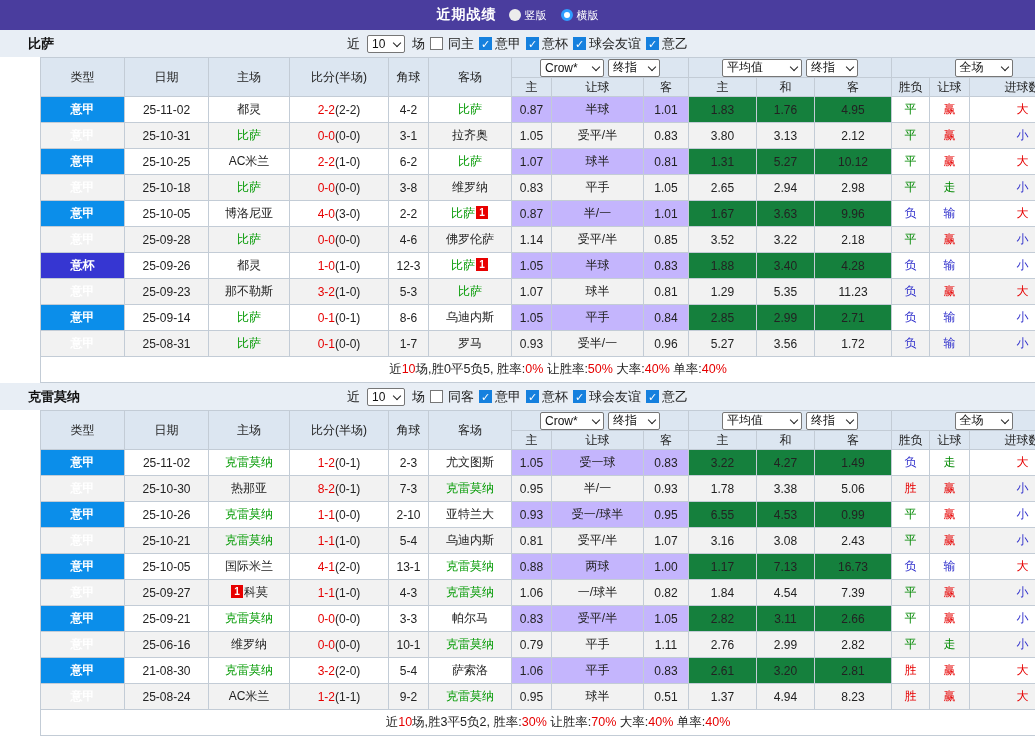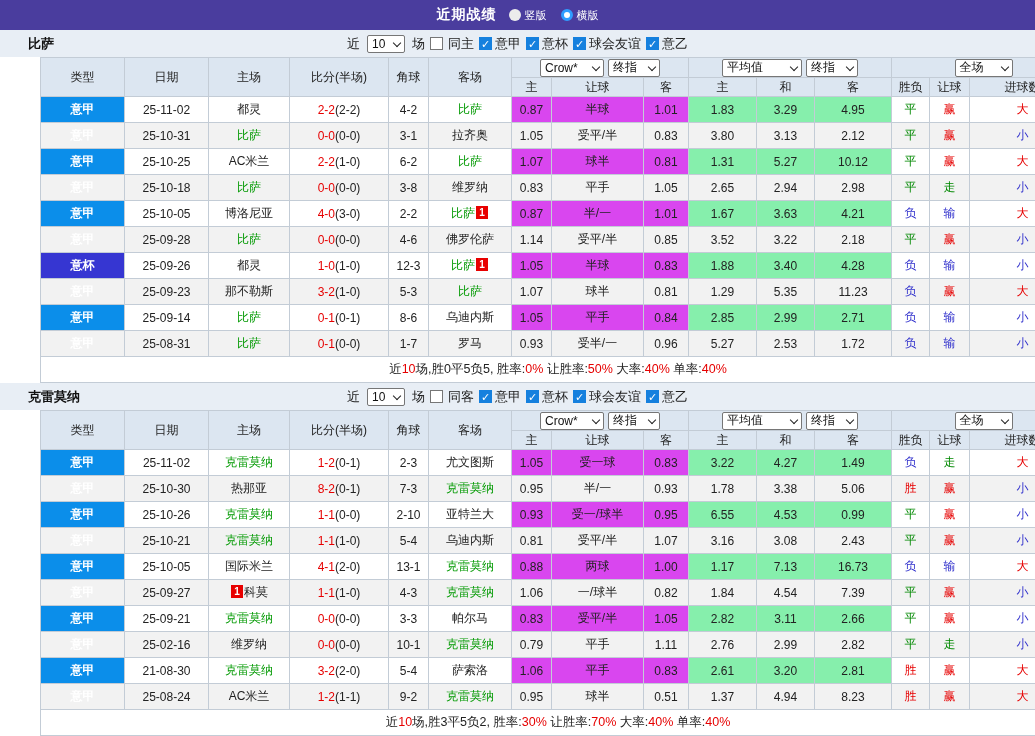--- a/index.html
+++ b/index.html
@@ -25,22 +25,22 @@
   .cb{width:13px;height:13px;box-sizing:border-box;border:1px solid #767676;background:#fff;display:inline-block;position:relative;vertical-align:-2px;cursor:default;}
   .cb.on{background:#1580de;border-color:#1580de;}
   .cb.on::after{content:"\2713";position:absolute;left:1px;top:-1px;color:#fff;font-size:11px;font-weight:bold;line-height:14px;}
   
   table{border-collapse:collapse;table-layout:fixed;width:1035px;font-size:12px;color:#222;margin-left:40px;}
   th,td{border:1px solid #c3ccd6;text-align:center;white-space:nowrap;overflow:hidden;padding:0;}
   thead th{background:#dce6f1;font-weight:normal;color:#222;height:18px;}
   thead tr.selrow th{height:19px;}
   tbody td{height:25px;background:#fff;}
   tbody tr.even td{background:#f2f2f2;}
-  tbody td.cream{background:#d946ef;}
-  tbody td.lblue{background:#86efac;}
+  tbody td.cream{background:#c4b5fd;}
+  tbody td.lblue{background:#15803d;}
   tbody td.type-blue{background:#0b8eea;color:#fff;font-weight:bold;}
   tbody td.type-purple{background:#3636d2;color:#fff;font-weight:bold;}
   tr.summary td{height:25px;background:#fff;font-size:12.5px;}
   .score{color:#e60000;}
   .half{color:#222;}
   .tg{color:#009900;}
   .c-red{color:#e60000;}
   .c-green{color:#008800;}
   .c-blue{color:#3030cc;}
   .sr-red{color:#e60000;}
@@ -150,21 +150,21 @@
               <td class="type-blue">意甲</td>
               <td>25-11-02</td>
               <td><span>都灵</span></td>
               <td><span class="score">2-2</span><span class="half">(2-2)</span></td>
               <td>4-2</td>
               <td><span class="tg">比萨</span></td>
               <td class="cream">0.87</td>
               <td class="cream">半球</td>
               <td class="cream">1.01</td>
               <td class="lblue">1.83</td>
-              <td class="lblue">3.29</td>
+              <td class="lblue">1.76</td>
               <td class="lblue">4.95</td>
               <td><span class="c-green">平</span></td>
               <td><span class="c-red">赢</span></td>
               <td><span class="c-red">大</span></td>
             </tr>
             <tr class="even">
               <td class="type-blue">意甲</td>
               <td>25-10-31</td>
               <td><span class="tg">比萨</span></td>
               <td><span class="score">0-0</span><span class="half">(0-0)</span></td>
@@ -219,21 +219,21 @@
               <td>25-10-05</td>
               <td><span>博洛尼亚</span></td>
               <td><span class="score">4-0</span><span class="half">(3-0)</span></td>
               <td>2-2</td>
               <td><span class="tg">比萨</span><span class="badge">1</span></td>
               <td class="cream">0.87</td>
               <td class="cream">半/一</td>
               <td class="cream">1.01</td>
               <td class="lblue">1.67</td>
               <td class="lblue">3.63</td>
-              <td class="lblue">4.21</td>
+              <td class="lblue">9.96</td>
               <td><span class="c-blue">负</span></td>
               <td><span class="c-blue">输</span></td>
               <td><span class="c-red">大</span></td>
             </tr>
             <tr class="even">
               <td class="type-blue">意甲</td>
               <td>25-09-28</td>
               <td><span class="tg">比萨</span></td>
               <td><span class="score">0-0</span><span class="half">(0-0)</span></td>
               <td>4-6</td>
@@ -303,21 +303,21 @@
               <td class="type-blue">意甲</td>
               <td>25-08-31</td>
               <td><span class="tg">比萨</span></td>
               <td><span class="score">0-1</span><span class="half">(0-0)</span></td>
               <td>1-7</td>
               <td><span>罗马</span></td>
               <td class="cream">0.93</td>
               <td class="cream">受半/一</td>
               <td class="cream">0.96</td>
               <td class="lblue">5.27</td>
-              <td class="lblue">2.53</td>
+              <td class="lblue">3.56</td>
               <td class="lblue">1.72</td>
               <td><span class="c-blue">负</span></td>
               <td><span class="c-blue">输</span></td>
               <td><span class="c-blue">小</span></td>
             </tr>
             <tr class="summary">
               <td colspan="15"><span>近</span><span class="sr-red">10</span><span>场,胜0平5负5, 胜率:</span><span class="sr-red">0%</span><span> 让胜率:</span><span class="sr-red">50%</span><span> 大率:</span><span class="sr-red">40%</span><span> 单率:</span><span class="sr-red">40%</span></td>
             </tr>
           </tbody>
         </table>
@@ -516,21 +516,21 @@
               <td class="cream">1.05</td>
               <td class="lblue">2.82</td>
               <td class="lblue">3.11</td>
               <td class="lblue">2.66</td>
               <td><span class="c-green">平</span></td>
               <td><span class="c-red">赢</span></td>
               <td><span class="c-blue">小</span></td>
             </tr>
             <tr class="even">
               <td class="type-blue">意甲</td>
-              <td>25-02-16</td>
+              <td>25-06-16</td>
               <td><span>维罗纳</span></td>
               <td><span class="score">0-0</span><span class="half">(0-0)</span></td>
               <td>10-1</td>
               <td><span class="tg">克雷莫纳</span></td>
               <td class="cream">0.79</td>
               <td class="cream">平手</td>
               <td class="cream">1.11</td>
               <td class="lblue">2.76</td>
               <td class="lblue">2.99</td>
               <td class="lblue">2.82</td>

